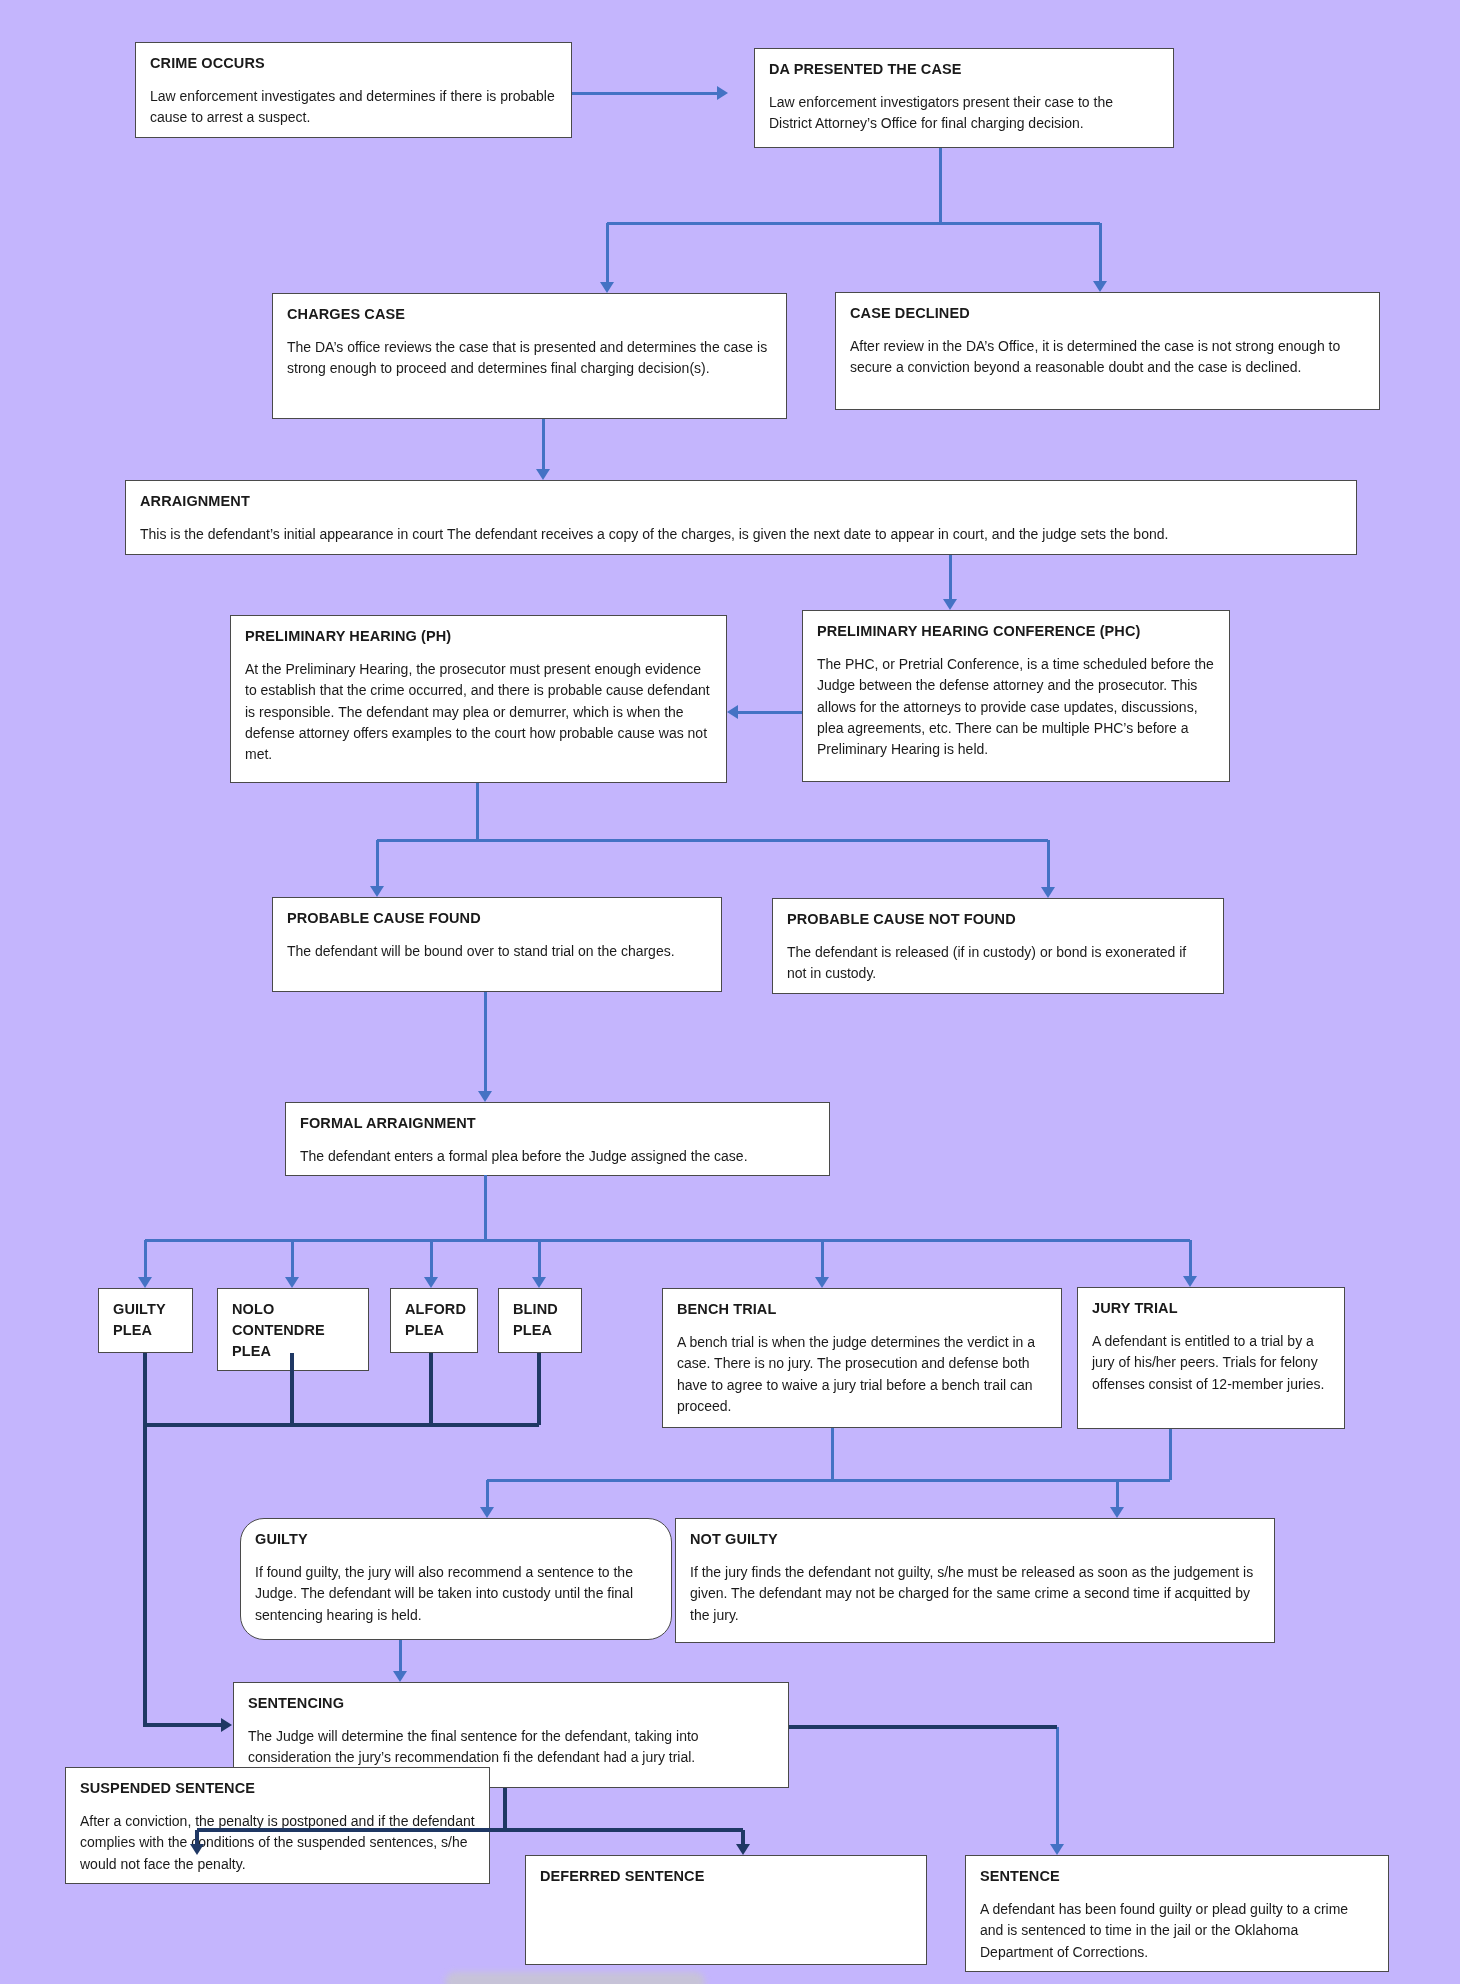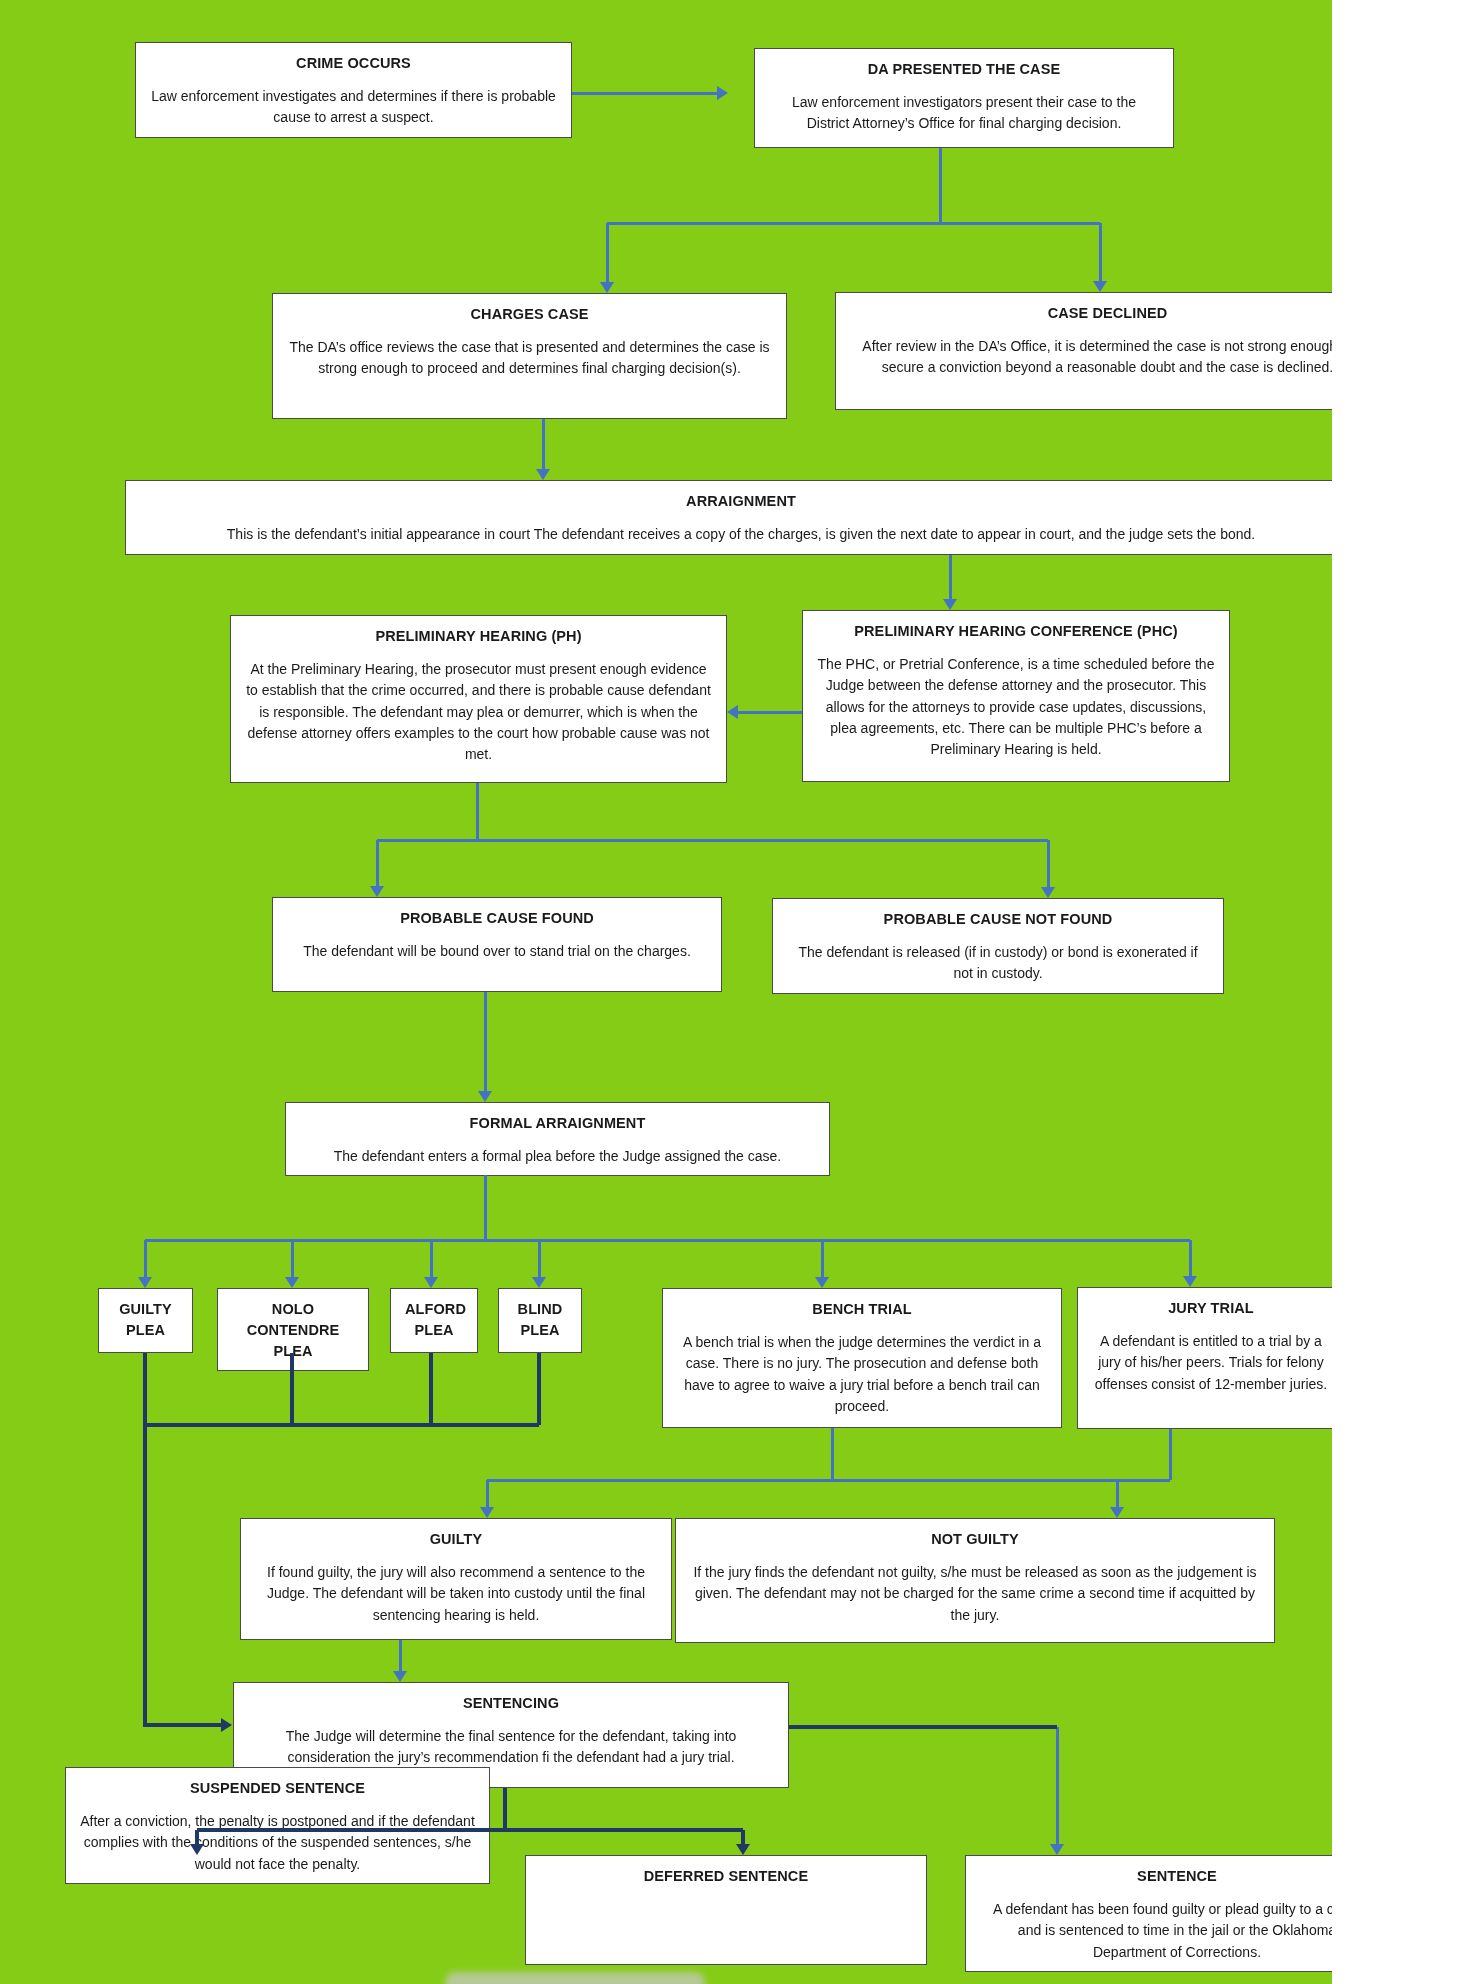--- a/index.html
+++ b/index.html
@@ -1,22 +1,21 @@
 <!DOCTYPE html>
 <html><head>
 <meta charset="utf-8">
 <style>
   html,body{margin:0;padding:0;background:#ffffff;}
   #canvas{
     position:relative;
-    width:1332px;height:1984px;
-    background:#84cc16;
+    width:1460px;height:1984px;
+    background:#c4b5fd;
     font-family:"Liberation Sans", sans-serif;
     overflow:hidden;
-    text-align:center;
   }
   .node{
     position:absolute;
     background:#ffffff;
     border:1.5px solid #4a4a4a;
     box-sizing:border-box;
     padding:10px 14px 8px 14px;
     color:#1a1a1a;
   }
   .node-title{
@@ -101,21 +100,21 @@
       <div class="node-title">BLIND PLEA</div>
     </div>
     <div class="node" style="left: 662px; top: 1288px; width: 400px; min-height: 140px;">
       <div class="node-title">BENCH TRIAL</div>
       <div class="node-body">A bench trial is when the judge determines the verdict in a case. There is no jury.  The prosecution and defense both have to agree to waive a jury trial before a bench trail can proceed.</div>
     </div>
     <div class="node" style="left: 1077px; top: 1287px; width: 268px; min-height: 142px;">
       <div class="node-title">JURY TRIAL</div>
       <div class="node-body">A defendant is entitled to a trial by a jury of his/her peers. Trials for felony offenses consist of 12-member juries.</div>
     </div>
-    <div class="node" style="left: 240px; top: 1518px; width: 432px; min-height: 122px;">
+    <div class="node" style="left: 240px; top: 1518px; width: 432px; min-height: 122px; border-radius: 24px;">
       <div class="node-title">GUILTY</div>
       <div class="node-body">If found guilty, the jury will also recommend a sentence to the Judge. The defendant will be taken into custody until the final sentencing hearing is held.</div>
     </div>
     <div class="node" style="left: 675px; top: 1518px; width: 600px; min-height: 125px;">
       <div class="node-title">NOT GUILTY</div>
       <div class="node-body">If the jury finds the defendant not guilty, s/he must be released as soon as the judgement is given. The defendant may not be charged for the same crime a second time if acquitted by the jury.</div>
     </div>
     <div class="node" style="left: 233px; top: 1682px; width: 556px; min-height: 106px;">
       <div class="node-title">SENTENCING</div>
       <div class="node-body">The Judge will determine the final sentence for the defendant, taking into consideration the jury’s recommendation fi the defendant had a jury trial.</div>

